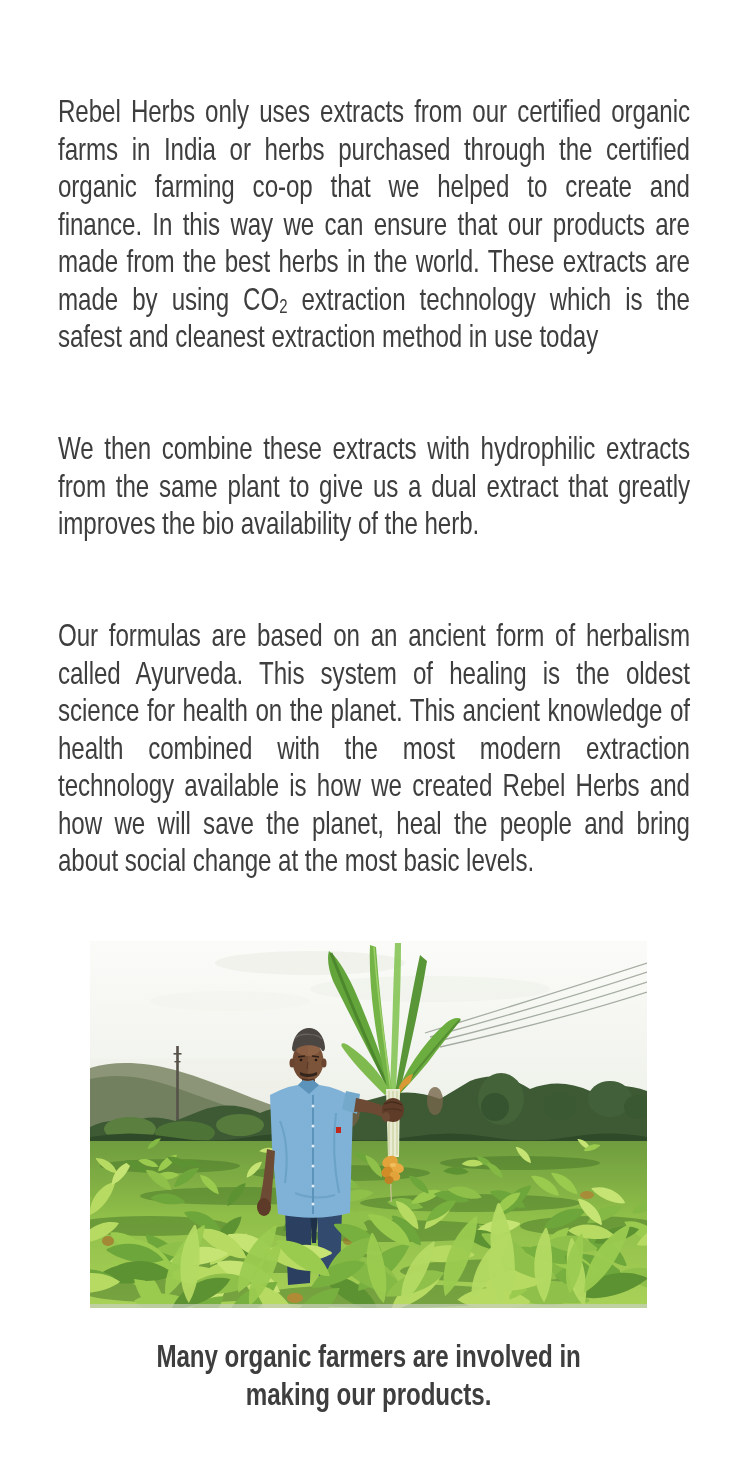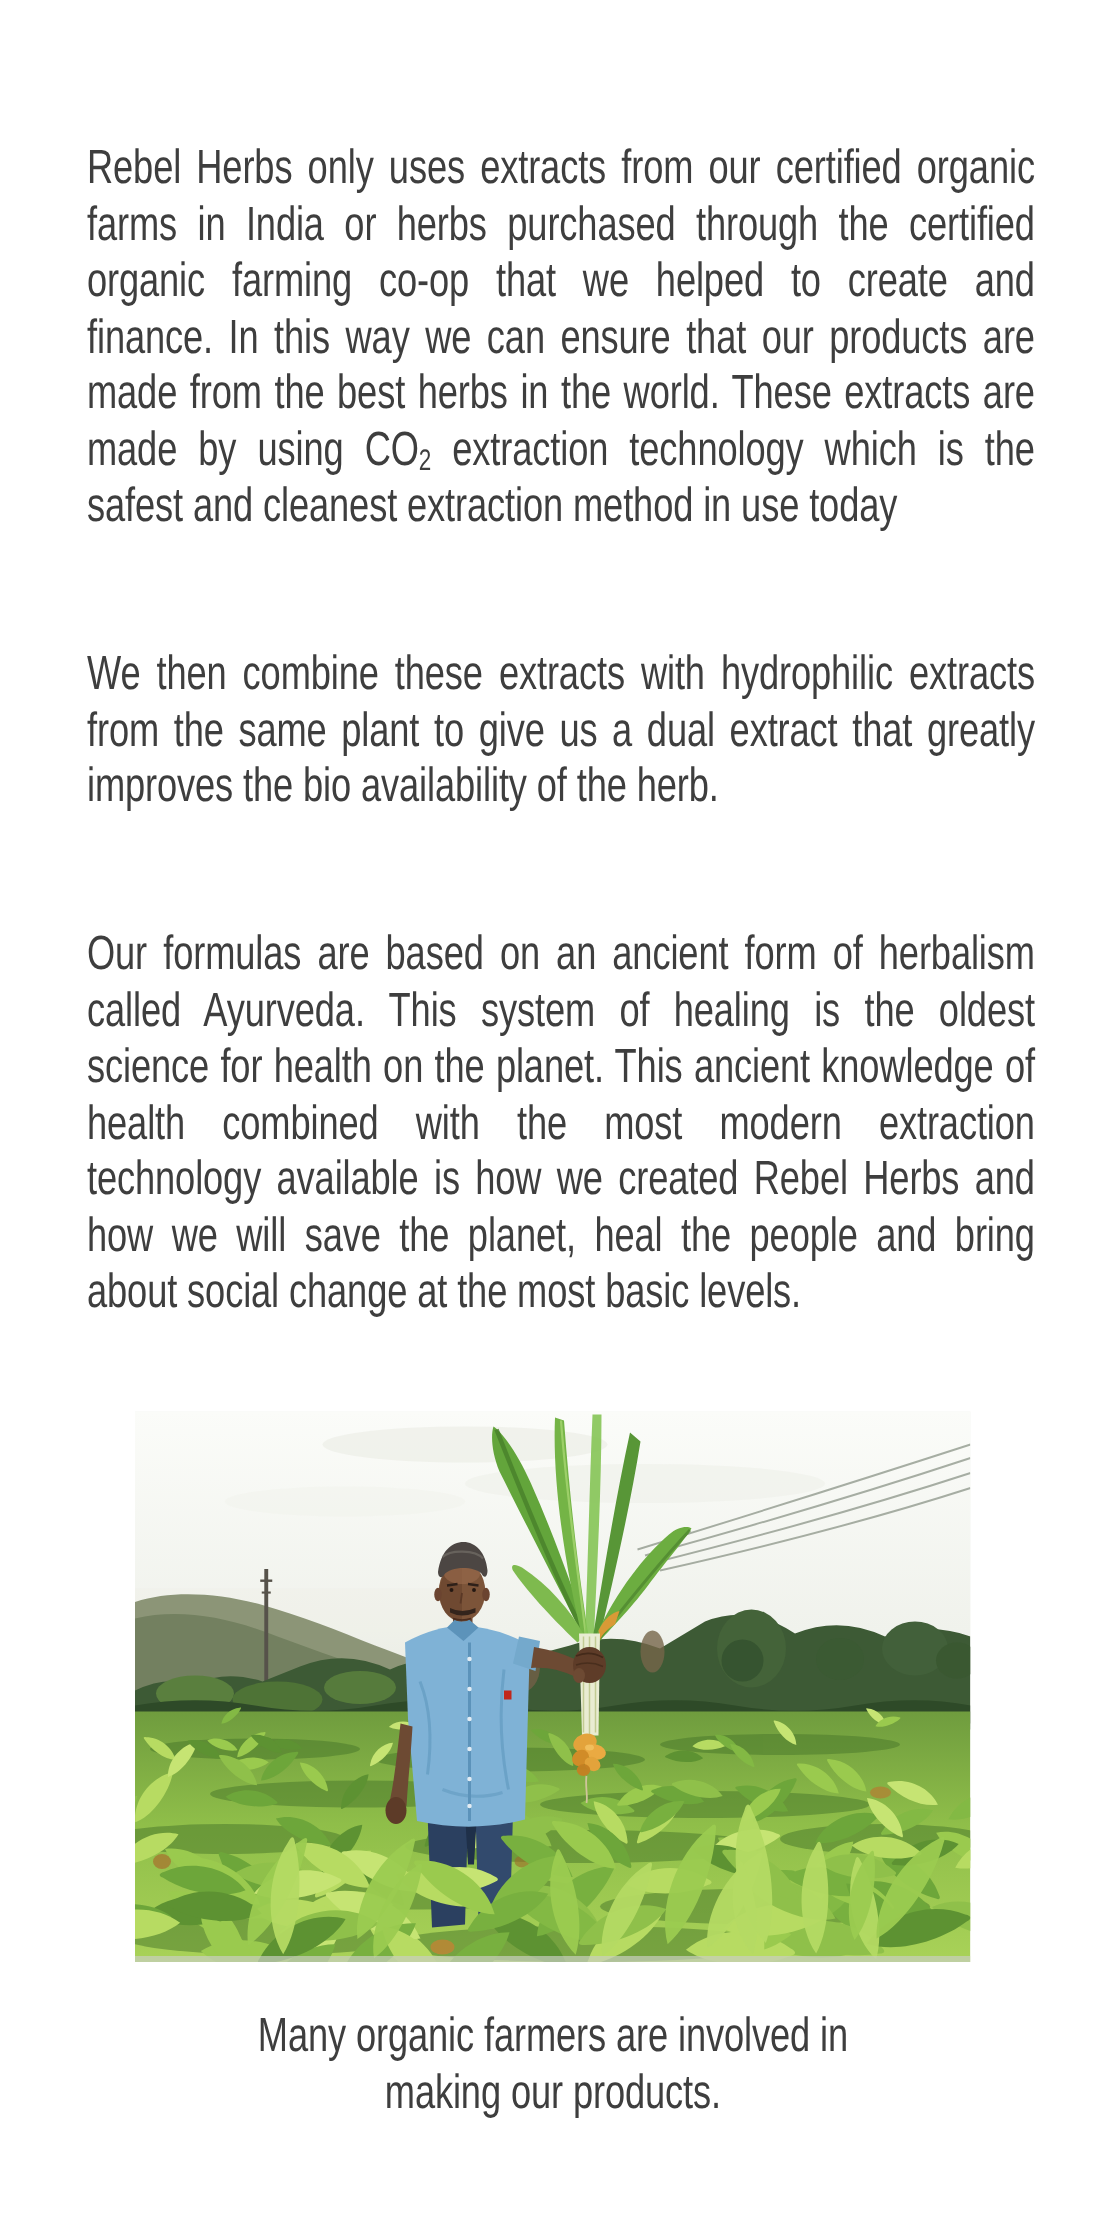--- a/index.html
+++ b/index.html
@@ -12,21 +12,21 @@
   .para{
     position:absolute;left:0;margin:0;
     width:837px;transform:scaleX(0.755);transform-origin:0 0;
     font-size:32px;line-height:37.5px;letter-spacing:-0.1px;
     text-align:justify;color:#3e3e3e;
   }
   .para-1{top:93px;}
   .para-2{top:430px;}
   .para-3{top:617px;}
   sub.co2{font-size:0.62em;line-height:0;position:relative;top:0.18em;vertical-align:baseline;}
-  figure.photo-fig{position:absolute;left:90px;top:941px;width:557px;margin:0;}
+  figure.photo-fig{position:absolute;left:90px;top:941px;width:557px;margin:0;font-weight:bold;}
   .photo{width:557px;height:367px;overflow:hidden;background:#f6f7f3;}
   .photo svg{display:block;}
   .caption{
     margin:30px 0 0 0;width:738px;transform:scaleX(0.755);transform-origin:0 0;
     font-size:32px;line-height:37.5px;letter-spacing:-0.1px;
     text-align:center;color:#3e3e3e;
   }
 </style>
 </head>
 <body>

